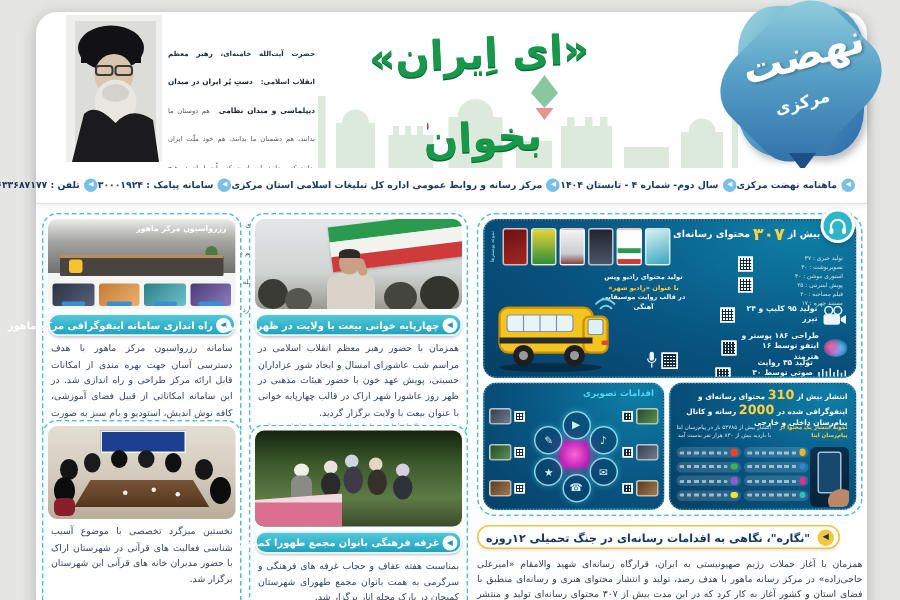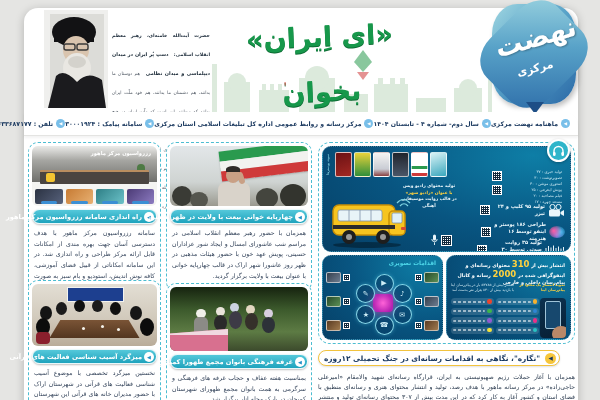--- a/index.html
+++ b/index.html
@@ -278,21 +278,21 @@
       <div class="ss-logo"></div>
       <div class="ss-row">
         <div class="ss-th"></div>
         <div class="ss-th"></div>
         <div class="ss-th"></div>
         <div class="ss-th"></div>
       </div>
     </div>
     <div class="pill">
       <span class="circ">◀</span>
-      <span class="t">راه اندازی سامانه رزرواسیون مرکز ماهور</span>
+      <span class="t">راه اندازی سامانه اینفوگرافی مرکز ماهور</span>
     </div>
     <div class="body-txt">سامانه رزرواسیون مرکز ماهور با هدف دسترسی آسان جهت بهره مندی از امکانات قابل ارائه مرکز طراحی و راه اندازی شد. در این سامانه امکاناتی از قبیل فضای آموزشی، کافه نوش اندیش، استودیو و بام سبز به صورت کاملا مکانیزه قابل رزرو و استفاده می باشد</div>
   </div>
 
   <div class="card" style="left:4px;top:272px;width:133px;height:132px;">
     <div class="img photo-meet">
       <div class="banner"></div>
       <div class="mtable"></div>
       <div class="blob" style="left:8px;top:22px;width:12px;height:14px;background:#141414;"></div>
       <div class="blob" style="left:24px;top:18px;width:11px;height:13px;background:#1b1b1b;"></div>
@@ -300,24 +300,20 @@
       <div class="blob" style="left:60px;top:16px;width:11px;height:12px;background:#1b1b1b;"></div>
       <div class="blob" style="left:78px;top:18px;width:11px;height:13px;background:#101010;"></div>
       <div class="blob" style="left:98px;top:22px;width:12px;height:14px;background:#161616;"></div>
       <div class="blob" style="left:108px;top:34px;width:14px;height:18px;background:#0c0c0c;"></div>
       <div class="blob" style="left:4px;top:34px;width:14px;height:18px;background:#0c0c0c;"></div>
       <div class="cup" style="left:40%;bottom:16px;"></div>
       <div class="cup" style="left:55%;bottom:18px;"></div>
       <div class="cup" style="left:68%;bottom:15px;"></div>
       <div class="bag"></div>
     </div>
-    <div class="pill">
-      <span class="circ">◀</span>
-      <span class="t">میزگرد آسیب شناسی فعالیت های قرآنی</span>
-    </div>
     <div class="body-txt">نخستین میزگرد تخصصی با موضوع آسیب شناسی فعالیت های قرآنی در شهرستان اراک با حضور مدیران خانه های قرآنی این شهرستان برگزار شد.</div>
   </div>
 
   <div class="card" style="left:142px;top:134px;width:146px;">
     <div class="img photo-ashura">
       <div class="flag">
         <div class="g"></div>
         <div class="w"></div>
         <div class="r"></div>
       </div>
@@ -363,20 +359,25 @@
 
     <div class="ig-panel ig-top">
       <div class="postlab">نمونه پوسترها</div>
       <div class="posters">
         <div class="pp"></div>
         <div class="pp"></div>
         <div class="pp"></div>
         <div class="pp"></div>
         <div class="pp"></div>
         <div class="pp"></div>
+      </div>
+      <div class="ig-h">
+        <span>تولید بیش از</span>
+        <span class="bigy">۳۰۷</span>
+        <span>محتوای رسانه‌ای</span>
       </div>
       <div class="micro">
         <div>تولید خبری : ۳۷</div>
         <div>تصویرنوشت : ۳۰</div>
         <div>استوری موشن : ۳۰</div>
         <div>پویش اینترنتی : ۲۵</div>
         <div>فیلم مصاحبه : ۲۰</div>
         <div>مستند چهره : ۱۷</div>
       </div>
       <div class="qr" style="position:absolute;right:68px;top:24px;width:10px;height:10px;"></div>

